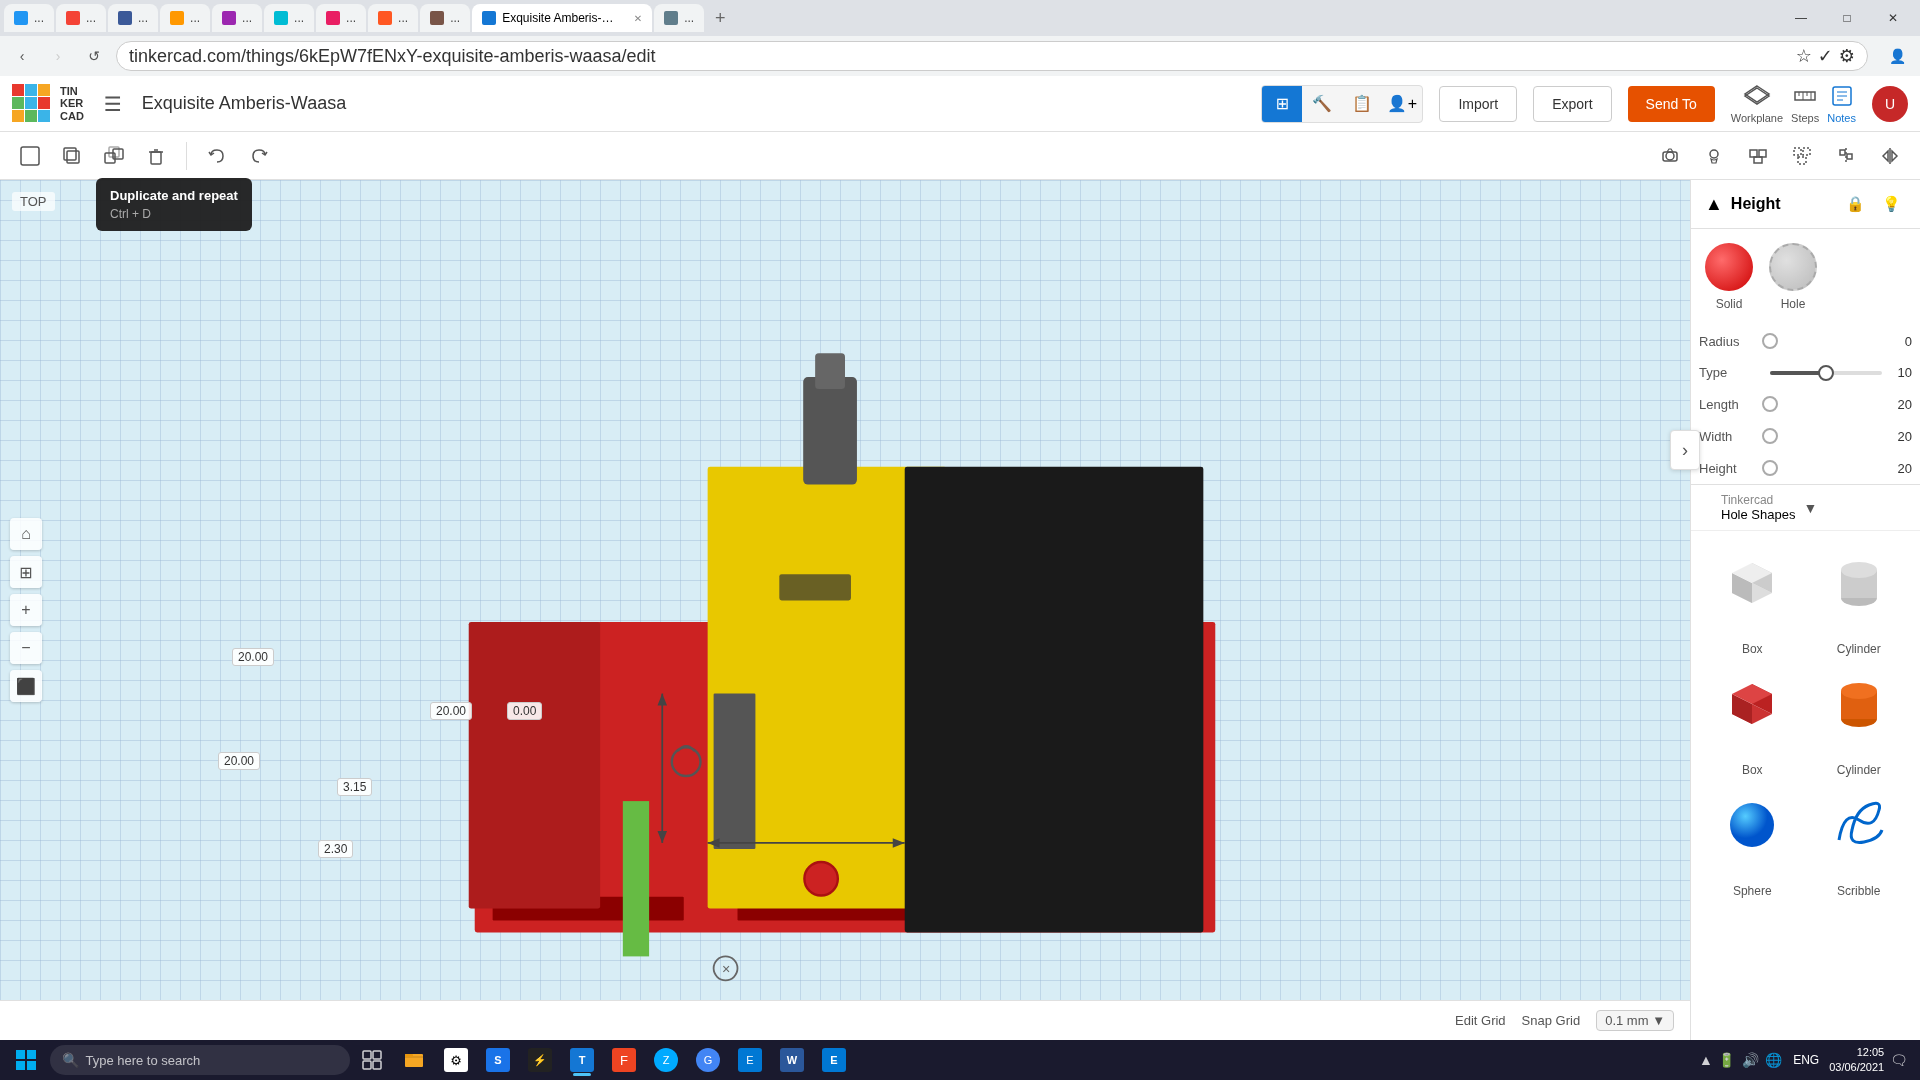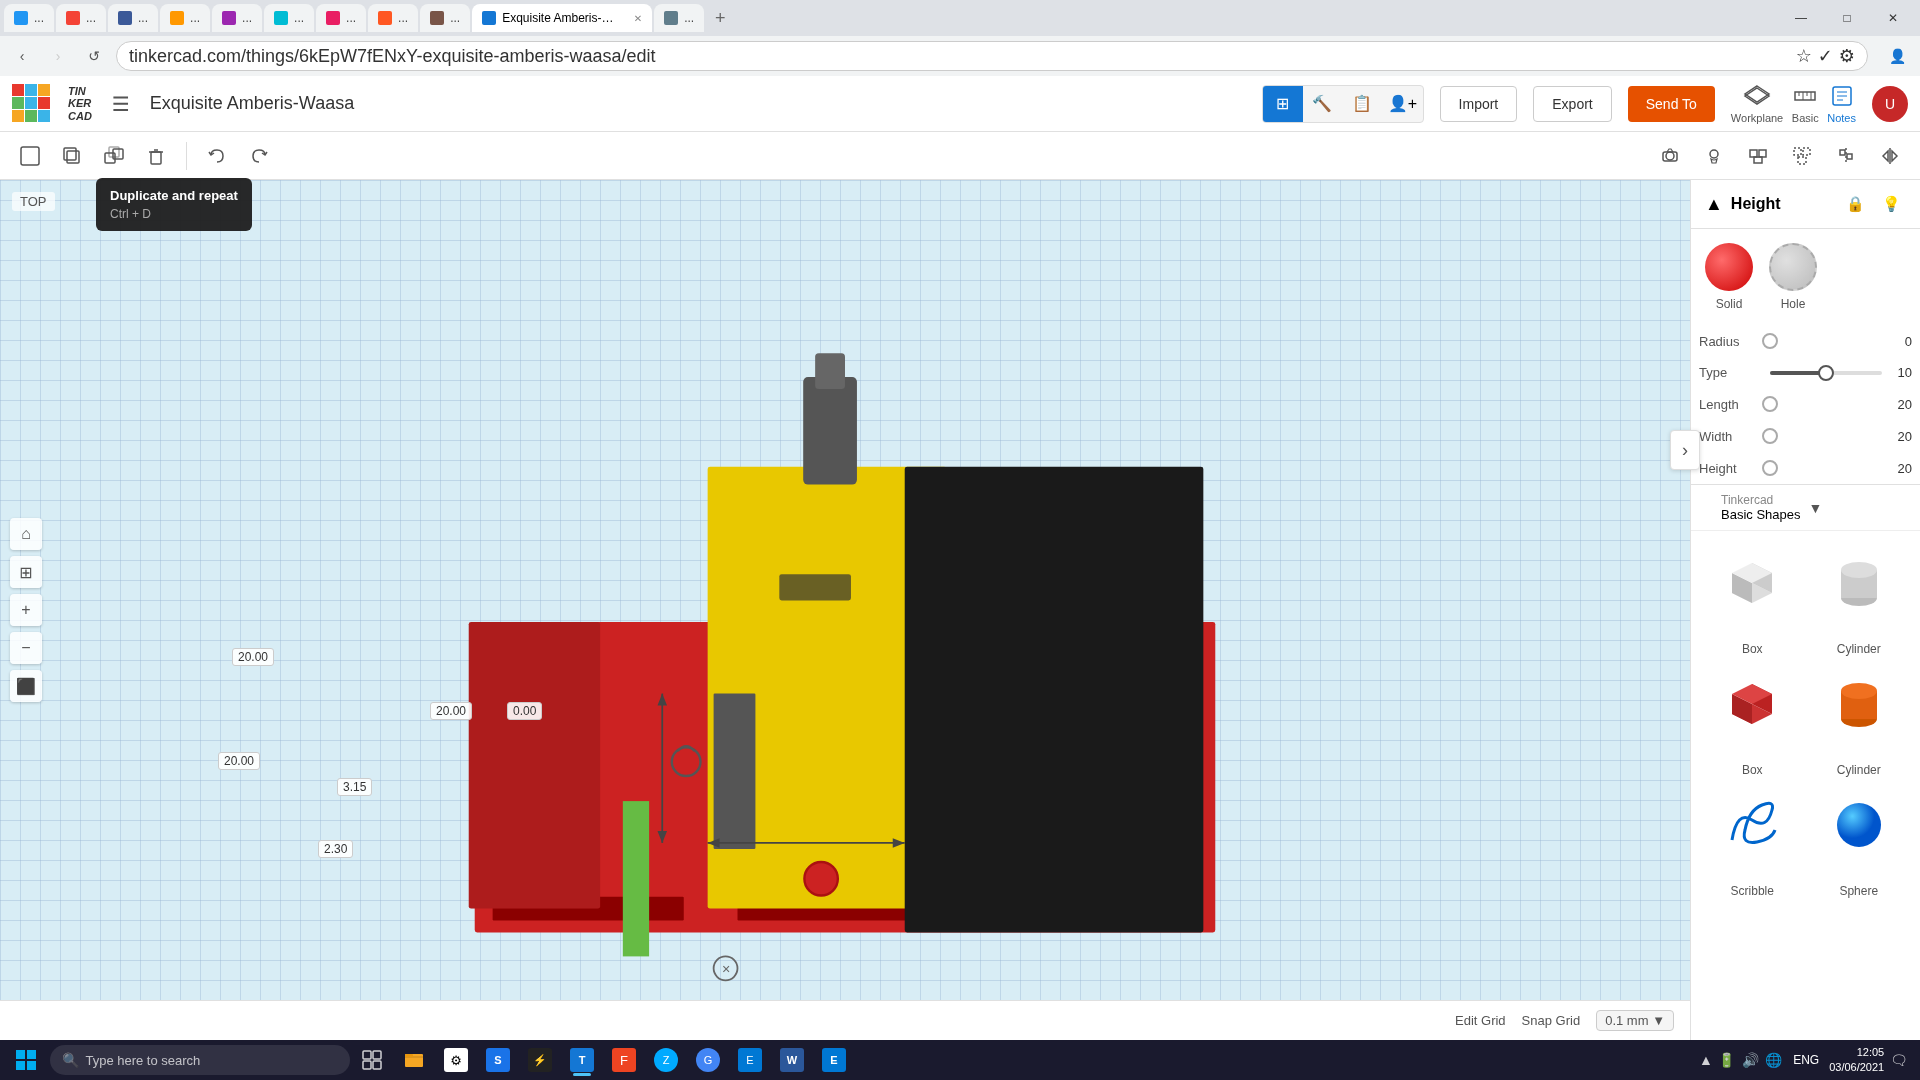--- a/index.html
+++ b/index.html
@@ -176,21 +176,21 @@
       <span>⚙</span>
     </div>
   </div>
   <div style="margin-left:8px; display:flex; align-items:center; gap:4px;">
     <div class="nav-btn">👤</div>
   </div>
 </div>
 
 <div class="app-header">
 
-  <div style="display:flex; align-items:center; gap:8px; cursor:pointer;font-style:italic;">
+  <div style="display:flex; align-items:center; gap:0; cursor:pointer;">
     <svg width="48" height="40" viewBox="0 0 48 40">
       <rect x="0" y="0" width="12" height="12" fill="#e8382d"></rect>
       <rect x="13" y="0" width="12" height="12" fill="#3ab4e8"></rect>
       <rect x="26" y="0" width="12" height="12" fill="#f6a623"></rect>
       <rect x="0" y="13" width="12" height="12" fill="#5cb85c"></rect>
       <rect x="13" y="13" width="12" height="12" fill="#3ab4e8"></rect>
       <rect x="26" y="13" width="12" height="12" fill="#e8382d"></rect>
       <rect x="0" y="26" width="12" height="12" fill="#f6a623"></rect>
       <rect x="13" y="26" width="12" height="12" fill="#5cb85c"></rect>
       <rect x="26" y="26" width="12" height="12" fill="#3ab4e8"></rect>
@@ -226,21 +226,21 @@
         <span class="hw-label">Workplane</span>
       </div>
       <div class="header-workplane-section">
         <svg width="28" height="24" viewBox="0 0 28 24">
           <rect x="4" y="8" width="20" height="8" fill="none" stroke="#555" stroke-width="1.5"></rect>
           <line x1="8" y1="8" x2="8" y2="12" stroke="#555" stroke-width="1"></line>
           <line x1="12" y1="8" x2="12" y2="16" stroke="#555" stroke-width="1"></line>
           <line x1="16" y1="8" x2="16" y2="12" stroke="#555" stroke-width="1"></line>
           <line x1="20" y1="8" x2="20" y2="16" stroke="#555" stroke-width="1"></line>
         </svg>
-        <span class="hw-label">Basic</span>
+        <span class="hw-label">Steps</span>
       </div>
       <div class="header-workplane-section">
         <svg width="28" height="24" viewBox="0 0 28 24">
           <rect x="5" y="3" width="18" height="18" rx="2" fill="none" stroke="#1477d4" stroke-width="1.5"></rect>
           <line x1="9" y1="8" x2="19" y2="8" stroke="#1477d4" stroke-width="1"></line>
           <line x1="9" y1="12" x2="19" y2="12" stroke="#1477d4" stroke-width="1"></line>
           <line x1="9" y1="16" x2="15" y2="16" stroke="#1477d4" stroke-width="1"></line>
         </svg>
         <span class="hw-label" style="color:#1477d4;">Notes</span>
       </div>
@@ -469,21 +469,21 @@
       <div class="prop-row">
         <span class="prop-label">Height</span>
         <div class="prop-dot"></div>
         <span class="prop-value">20</span>
       </div>
 
       <div class="shapes-library">
         <div class="library-header">
           <div style="display:flex; flex-direction:column;">
             <span class="library-source">Tinkercad</span>
-            <span class="library-name">Basic Shapes</span>
+            <span class="library-name">Hole Shapes</span>
           </div>
           <span class="library-arrow">▼</span>
         </div>
         <div class="shapes-grid">
 
           <div class="shape-item">
             <div class="shape-thumb">
               <svg width="70" height="70" viewBox="0 0 70 70">
                 <polygon points="15,45 35,55 55,45 35,35" fill="#ddd"></polygon>
                 <polygon points="15,25 15,45 35,55 35,35" fill="#bbb"></polygon>
@@ -519,45 +519,45 @@
 
           <div class="shape-item">
             <div class="shape-thumb">
               <svg width="70" height="70" viewBox="0 0 70 70">
                 <ellipse cx="35" cy="50" rx="18" ry="8" fill="#cc5500"></ellipse>
                 <rect x="17" y="22" width="36" height="28" fill="#e06010"></rect>
                 <ellipse cx="35" cy="22" rx="18" ry="8" fill="#f07020"></ellipse>
               </svg>
             </div>
             <span class="shape-item-label">Cylinder</span>
-          </div>
-
-          <div class="shape-item">
-            <div class="shape-thumb">
-              <svg width="70" height="70" viewBox="0 0 70 70">
-                <path d="M15,50 Q20,20 35,30 Q50,40 55,20 Q58,10 45,15 Q32,20 28,40 Q24,55 40,52 Q55,49 58,40" fill="none" stroke="#0066cc" stroke-width="3"></path>
-              </svg>
-            </div>
-            <span class="shape-item-label">Scribble</span>
           </div>
 
           <div class="shape-item">
             <div class="shape-thumb">
               <svg width="70" height="70" viewBox="0 0 70 70">
                 <circle cx="35" cy="35" r="22" fill="url(#sphereGrad)"></circle>
                 <defs>
                   <radialGradient id="sphereGrad" cx="35%" cy="30%">
                     <stop offset="0%" stop-color="#55ccff"></stop>
                     <stop offset="100%" stop-color="#0055cc"></stop>
                   </radialGradient>
                 </defs>
               </svg>
             </div>
             <span class="shape-item-label">Sphere</span>
           </div>
+
+          <div class="shape-item">
+            <div class="shape-thumb">
+              <svg width="70" height="70" viewBox="0 0 70 70">
+                <path d="M15,50 Q20,20 35,30 Q50,40 55,20 Q58,10 45,15 Q32,20 28,40 Q24,55 40,52 Q55,49 58,40" fill="none" stroke="#0066cc" stroke-width="3"></path>
+              </svg>
+            </div>
+            <span class="shape-item-label">Scribble</span>
+          </div>
         </div>
       </div>
     </div>
   </div>
 </div>
 
 <div class="taskbar">
 
   <div class="taskbar-start">
     <svg width="24" height="24" viewBox="0 0 24 24">

